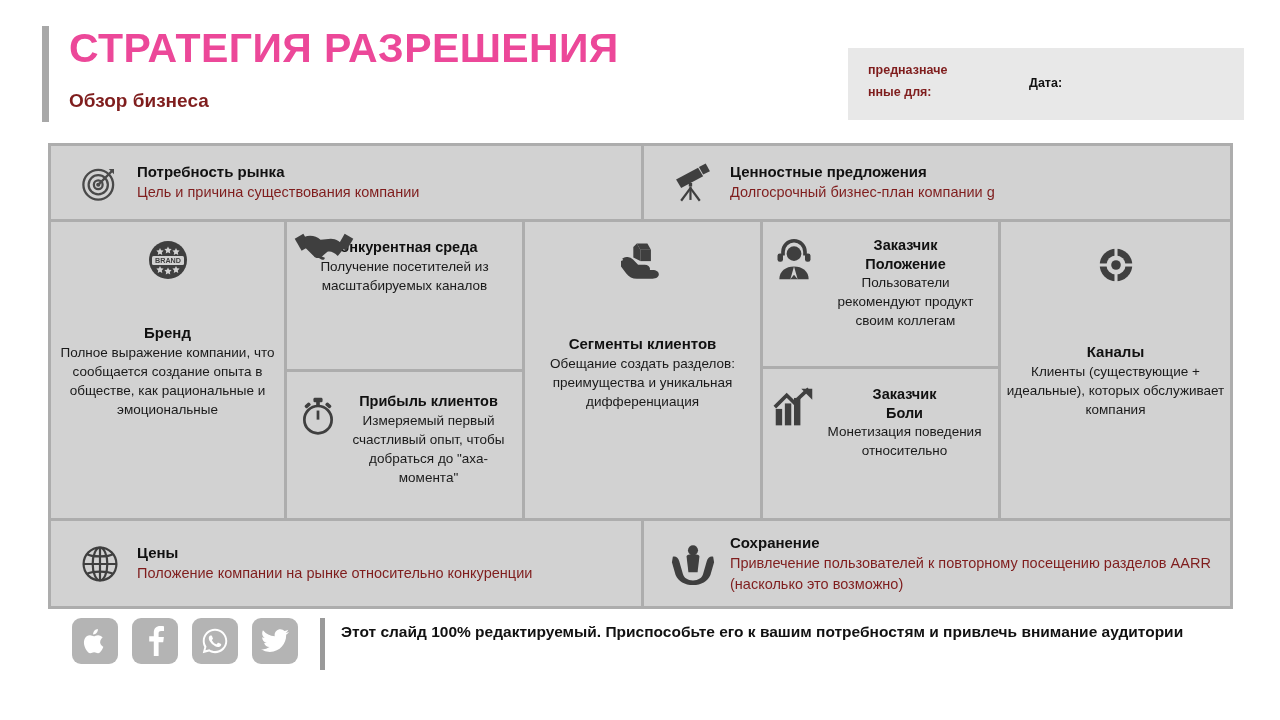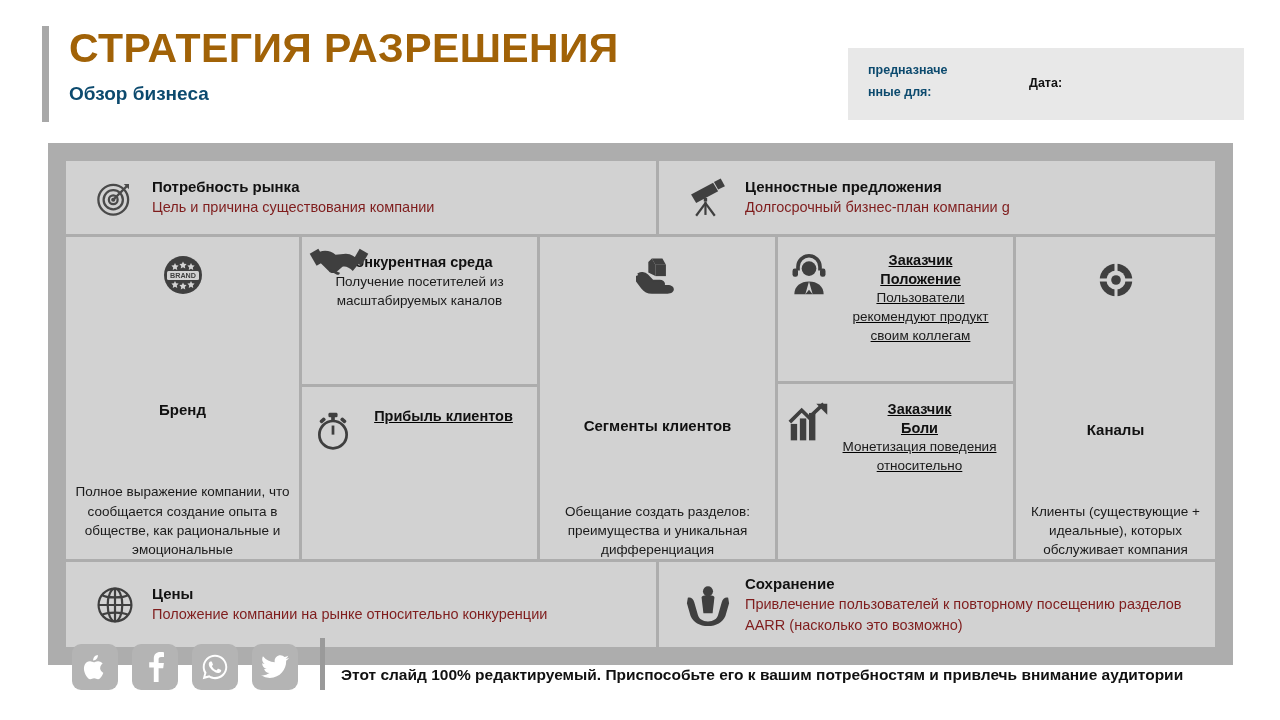--- a/index.html
+++ b/index.html
@@ -9,39 +9,39 @@
     font-family: "Liberation Sans", sans-serif;
     overflow: hidden;
   }
   .slide { position: relative; width: 1280px; height: 720px; background:#fff; }
 
   
   .header { position:absolute; left:42px; top:26px; width:620px; height:96px; display:flex; }
   .accent-bar { width:7px; background:#a8a8a8; margin-right:20px; flex:0 0 7px; }
   .head-text { display:flex; flex-direction:column; justify-content:flex-start; padding-top:2px;}
   .title {
-    font-size:41px; font-weight:bold; color:#a16207; letter-spacing:0.4px;
+    font-size:41px; font-weight:bold; color:#ec4899; letter-spacing:0.4px;
     line-height:1.0; white-space:nowrap;
   }
-  .subtitle { font-size:19px; font-weight:bold; color:#0c4a6e; margin-top:14px; }
+  .subtitle { font-size:19px; font-weight:bold; color:#7f1d1d; margin-top:21px; }
 
   .meta-box {
     position:absolute; left:848px; top:48px; width:396px; height:72px;
     background:#e8e8e8; display:flex; align-items:flex-start;
   }
   .meta-for {
-    font-size:12.5px; font-weight:bold; color:#0c4a6e; line-height:1.75;
+    font-size:12.5px; font-weight:bold; color:#7f1d1d; line-height:1.75;
     padding:12px 0 0 20px; width:175px;
   }
   .meta-date { font-size:12.5px; font-weight:bold; color:#111; padding:28px 0 0 6px; }
 
   
   .matrix {
-    position:absolute; left:48px; top:143px; width:1185px; height:522px;
-    background:#adadad; padding:18px;
+    position:absolute; left:48px; top:143px; width:1185px; height:466px;
+    background:#adadad; padding:3px;
     display:flex; flex-direction:column; gap:3px;
   }
   .row-top, .row-bottom { display:flex; gap:3px; flex:0 0 73px; }
   .row-mid { display:flex; gap:3px; flex:1 1 auto; }
   .row-bottom { flex:0 0 85px; }
 
   .cell { background:#d2d2d2; position:relative; }
 
   
   .banner { display:flex; align-items:center; padding-left:18px; }
@@ -49,57 +49,57 @@
   .banner .txt { padding-left:6px; }
   .banner .h { font-size:15px; font-weight:bold; color:#111; line-height:1.35; }
   .banner .p { font-size:14.5px; color:#7f1d1d; line-height:1.4; }
   .colA { flex:0 0 233px; }
   .colB { flex:0 0 235px; display:flex; flex-direction:column; gap:3px; }
   .colC { flex:0 0 235px; }
   .colD { flex:0 0 235px; display:flex; flex-direction:column; gap:3px; }
   .colE { flex:1 1 auto; }
 
   .centered {
-    display:flex; flex-direction:column; align-items:center; justify-content:space-between;
+    display:flex; flex-direction:column; align-items:center; justify-content:flex-start;
     padding-top:14px; text-align:center;
   }
   .centered .ic { margin-bottom:6px; }
   .centered .h { font-size:15px; font-weight:bold; color:#111; line-height:1.3; }
   .centered .p { font-size:13.5px; color:#1a1a1a; line-height:1.42; padding:0 8px; }
 
   .brand-cell { padding-top:14px; }
   .brand-cell .h { margin-top:33px; }
   .brand-cell .p { padding:0 6px; }
 
   .seg-cell { padding-top:18px; }
   .seg-cell .h { margin-top:44px; }
 
   .chan-cell { padding-top:20px; }
   .chan-cell .h { margin-top:48px; }
   .chan-cell .p { padding:0 4px; }
 
   
-  .side { display:flex; align-items:flex-start; padding:12px 6px 0 8px;text-decoration:underline; }
+  .side { display:flex; align-items:flex-start; padding:12px 6px 0 8px; }
   .side .ic { flex:0 0 46px; display:flex; justify-content:center; padding-top:2px; }
   .side .body { flex:1 1 auto; text-align:center; }
   .side .h { font-size:14.5px; font-weight:bold; color:#111; line-height:1.28; }
   .side .p { font-size:13.5px; color:#1a1a1a; line-height:1.42; }
 
   .overlap .ic { position:absolute; left:6px; top:6px; z-index:2; }
   .overlap { position:relative; display:block; padding:16px 10px 0 10px; text-align:center; }
   .overlap .h { font-size:14.5px; font-weight:bold; color:#111; line-height:1.3; position:relative; z-index:1;}
   .overlap .p { font-size:13.5px; color:#1a1a1a; line-height:1.42; }
 
   .profit { padding-top:20px; }
   .relation { padding-top:14px; }
   .relation .body { padding-left:2px; }
   .pains { padding-top:16px; }
 
   
-  .footer { position:absolute; left:44px; top:618px; width:1192px; height:72px; display:flex; align-items:flex-end;padding-left:28px; }
+  .footer { position:absolute; left:44px; top:618px; width:1192px; height:72px; display:flex; align-items:flex-start;padding-left:28px; }
   .socials { display:flex; gap:14px; }
   .sicon {
     width:46px; height:46px; border-radius:9px; background:#b4b4b4;
     display:flex; align-items:center; justify-content:center;
   }
   .foot-bar { width:5px; height:52px; background:#9a9a9a; margin-left:22px; margin-right:16px; flex:0 0 5px;}
   .foot-text { font-size:15.5px; font-weight:bold; color:#111; line-height:1.85; max-width:860px; }
 
   svg { display:block; }
 </style>
@@ -217,20 +217,21 @@
               <g fill="#3f3f3f">
                 <rect x="17" y="4" width="10" height="5" rx="1.5"></rect>
                 <rect x="20" y="8" width="4" height="5"></rect>
                 <rect x="30" y="10" width="7" height="4" rx="1.5" transform="rotate(40 33 12)"></rect>
                 <rect x="7" y="10" width="7" height="4" rx="1.5" transform="rotate(-40 11 12)"></rect>
               </g>
             </svg>
           </div>
           <div class="body">
             <div class="h">Прибыль клиентов</div>
+            <div class="p">Измеряемый первый счастливый опыт, чтобы добраться до "аха-момента"</div>
           </div>
         </div>
       </div>
 
       <div class="cell colC centered seg-cell">
         <div class="ic">
           <svg width="52" height="44" viewBox="0 0 58 50">
             <g fill="#3f3f3f">
               <path d="M22 4 L34 4 L38 11 L26 11 Z"></path>
               <path d="M26 11 L38 11 L38 24 L26 24 Z"></path>

